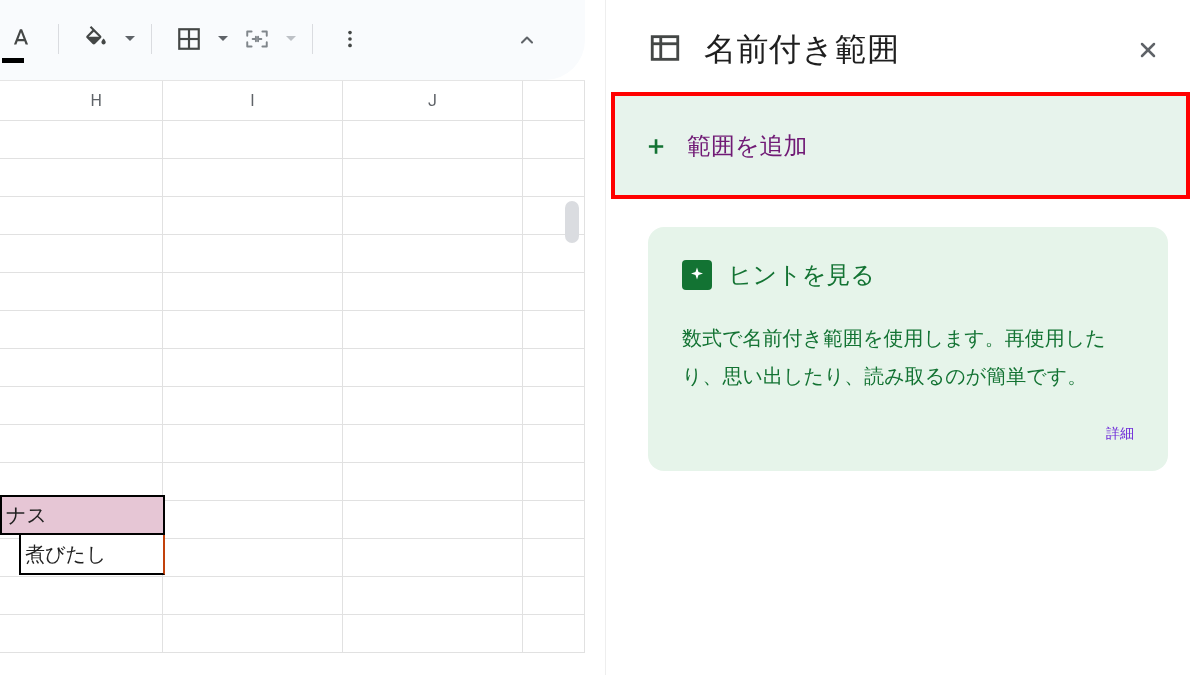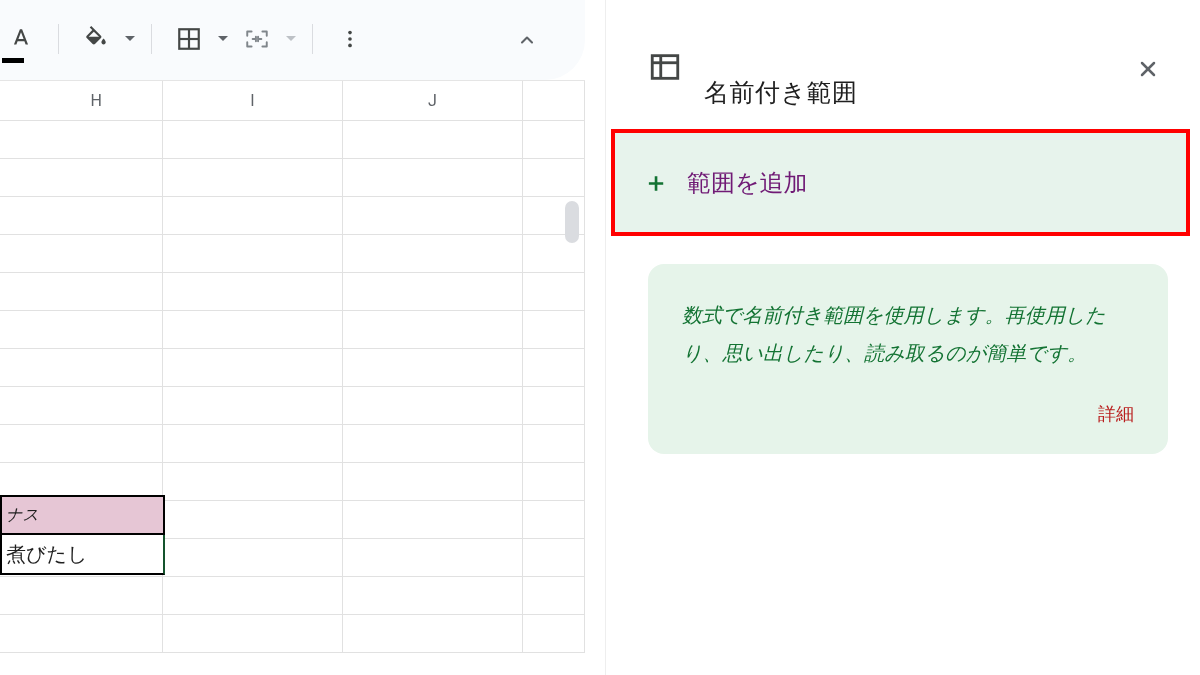--- a/index.html
+++ b/index.html
@@ -107,39 +107,39 @@
       left: 0;
       width: 165px;
     }
     .pt-header {
       background: #e6c6d5;
       border: 2px solid #000;
       height: 40px;
       display: flex;
       align-items: center;
       padding-left: 4px;
-      font-size: 16px;
+      font-size: 20px;
       color: #1f1f1f;
       overflow: hidden;
       white-space: nowrap;
-      font-style: italic;
     }
     .pt-cell {
       border-left: 2px solid #000;
-      border-right: 2px solid #14532d;
+      border-right: 2px solid #c2410c;
       border-bottom: 1px solid #333;
       height: 40px;
       display: flex;
       align-items: center;
       padding-left: 4px;
       font-size: 20px;
       color: #1f1f1f;
       overflow: hidden;
       white-space: nowrap;
       background: #fff;
+      margin-left: 19px;
     }
     .pt-cell:last-child { border-bottom: 2px solid #000; }
     .scroll-thumb {
       position: absolute;
       top: 120px;
       left: 565px;
       width: 14px;
       height: 42px;
       background: #dadce0;
       border-radius: 7px;
@@ -156,25 +156,24 @@
     .panel-header {
       display: flex;
       align-items: center;
       padding: 28px 32px 20px 42px;
       gap: 22px;
     }
     .panel-header-icon {
       color: #444746;
     }
     .panel-title {
-      font-size: 25px;
+      font-size: 32px;
       color: #1f1f1f;
       flex: 1;
       letter-spacing: 0.5px;
-      margin-top: 48px;
     }
     .close-btn {
       font-size: 28px;
       color: #5f6368;
       cursor: pointer;
       width: 40px;
       height: 40px;
       display: flex;
       align-items: center;
       justify-content: center;
@@ -222,21 +221,20 @@
     }
     .hint-title {
       font-size: 24px;
       color: #137333;
     }
     .hint-body {
       font-size: 20px;
       color: #137333;
       line-height: 1.9;
       margin-bottom: 26px;
-      font-style: italic;
     }
     .formula-box {
       background: #fff;
       border-radius: 6px;
       padding: 16px 20px;
       display: flex;
       align-items: center;
       gap: 14px;
     }
     .fx-label {
@@ -249,22 +247,22 @@
       font-size: 20px;
       color: #1f1f1f;
       font-family: Roboto, Arial, sans-serif;
     }
     .hint-footer {
       display: flex;
       justify-content: flex-end;
       margin-top: 30px;
     }
     .details-link {
-      font-size: 18px;
-      color: #b91c1c;
+      font-size: 14px;
+      color: #6d28d9;
       cursor: pointer;
     }
   </style>
 </head>
 <body>
 
 <div class="toolbar-area">
   <div class="toolbar">
     <div class="tb-icon" style="position:relative;">
       <svg width="26" height="26" viewBox="0 0 24 24" fill="currentColor">
@@ -435,18 +433,26 @@
         </svg>
     </span>
   </div>
 
   <div class="add-range-btn">
     <span class="add-range-plus">＋</span>
     <span class="add-range-label">範囲を追加</span>
   </div>
 
   <div class="hint-card">
+    <div class="hint-header">
+      <span class="hint-icon">
+        <svg width="18" height="18" viewBox="0 0 24 24" fill="#fff">
+            <path d="M12 2l2 6 6 2-6 2-2 6-2-6-6-2 6-2z"></path>
+          </svg>
+      </span>
+      <span class="hint-title">ヒントを見る</span>
+    </div>
     <div class="hint-body">数式で名前付き範囲を使用します。再使用したり、思い出したり、読み取るのが簡単です。</div>
     <div class="hint-footer">
       <span class="details-link">詳細</span>
     </div>
   </div>
 </div>
 
 </body></html>

